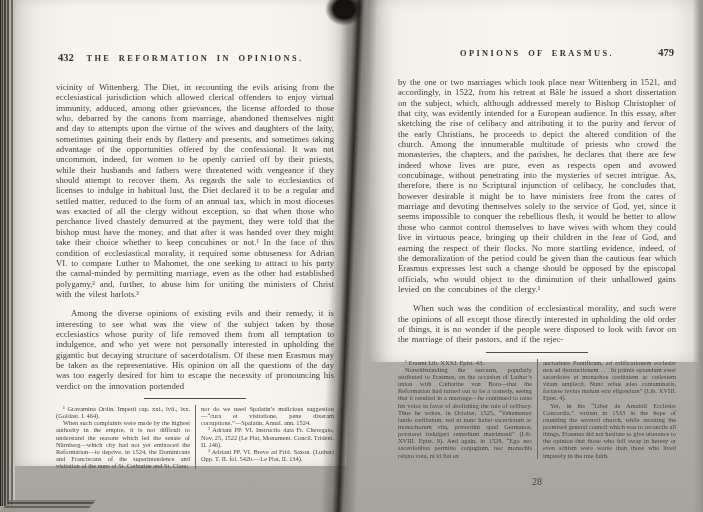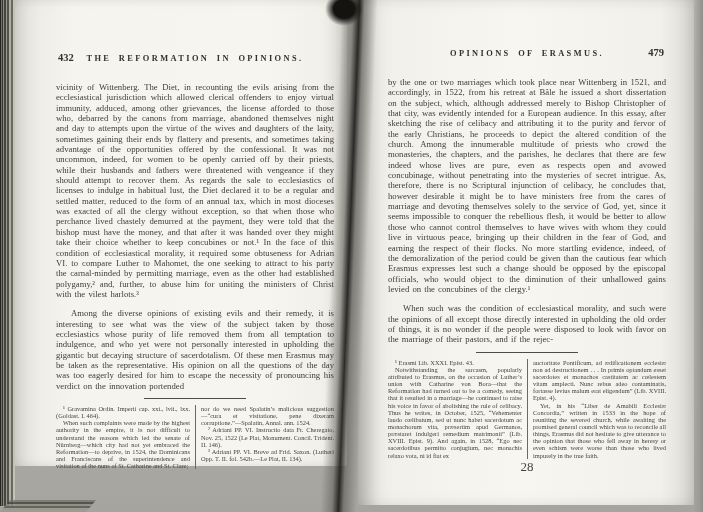--- a/index.html
+++ b/index.html
@@ -14,21 +14,21 @@
       #55544c 7px,#55544c 9px,#b0afa6 9px,#b0afa6 11px,#6a6960 11px,#6a6960 13px,
       #c4c3ba 13px,#c4c3ba 15px);}
   .bottom-left-corner{position:absolute;left:0;bottom:0;width:86px;height:12px;
     background:repeating-linear-gradient(180deg,#77766e 0 2px,#403f38 2px 4px,#8d8c83 4px 6px,#55544c 6px 8px,#9a998f 8px 12px);
     transform:skewX(-40deg);transform-origin:bottom left;opacity:.8;}
   
   .page{position:absolute;top:0;}
   .page-left{left:14px;width:333px;height:466px;
     background:linear-gradient(90deg,#dcdbd4 0px,#eeede7 26px,#f5f4ee 58px,#f6f5ef 75%,#efeee7 100%);
     box-shadow:inset -16px 0 20px -12px rgba(55,53,48,.38), inset 8px 0 14px -8px rgba(85,83,78,.28);}
-  .page-right{left:358px;width:336px;height:505px;
+  .page-right{left:368px;width:336px;height:362px;
     background:linear-gradient(90deg,#e2e1da 0px,#f1f0ea 22px,#f7f6f0 48%,#f1f0ea 90%,#dcdbd4 100%);
     box-shadow:inset 20px 0 24px -14px rgba(55,53,48,.42), inset -12px 0 16px -10px rgba(95,93,88,.30);}
   .right-edge{position:absolute;right:0;top:0;width:10px;height:512px;
     background:linear-gradient(90deg,rgba(150,149,142,0),#9b9a93 70%,#8f8e87 100%);}
   
   .gutter{position:absolute;left:331px;top:-12px;width:36px;height:536px;
     background:linear-gradient(90deg,rgba(80,78,72,0) 0%,rgba(66,64,58,.40) 32%,rgba(24,23,20,.88) 50%,rgba(66,64,58,.45) 64%,rgba(110,108,102,0) 100%);
     transform:rotate(2.4deg);}
   .gutter-top-blob{position:absolute;left:325px;top:-8px;width:38px;height:34px;
     background:radial-gradient(closest-side,#14130f 55%,rgba(20,19,15,0) 100%);}
@@ -46,21 +46,21 @@
     word-spacing:1px;color:#403e37;}
   .para + .para{margin-top:9px;}
   .para.indent{text-indent:15px;}
   .fn-rule{width:102px;margin:7px auto 6px;border:0;border-top:1px solid #4e4c45;}
   .footnotes{display:flex;}
   .fn-col{width:50%;box-sizing:border-box;padding-right:5px;}
   .fn-col2{border-left:1px solid #6b6961;padding-left:5px;padding-right:0;}
   .fn{margin:0;text-align:justify;font-size:6.4px;line-height:7.15px;color:#46443d;
     text-indent:7px;}
   .fn.flush{text-indent:0;}
-  .signature{margin-top:0;text-align:center;font-size:13px;color:#46443d;}
+  .signature{margin-top:17px;text-align:center;font-size:10px;color:#46443d;}
 </style>
 </head>
 <body>
 
 <div class="scene">
 
   <div class="page page-left">
     <div class="page-inner pl-inner">
       <div class="running-header">
         <span class="pagenum pos-left">432</span>

